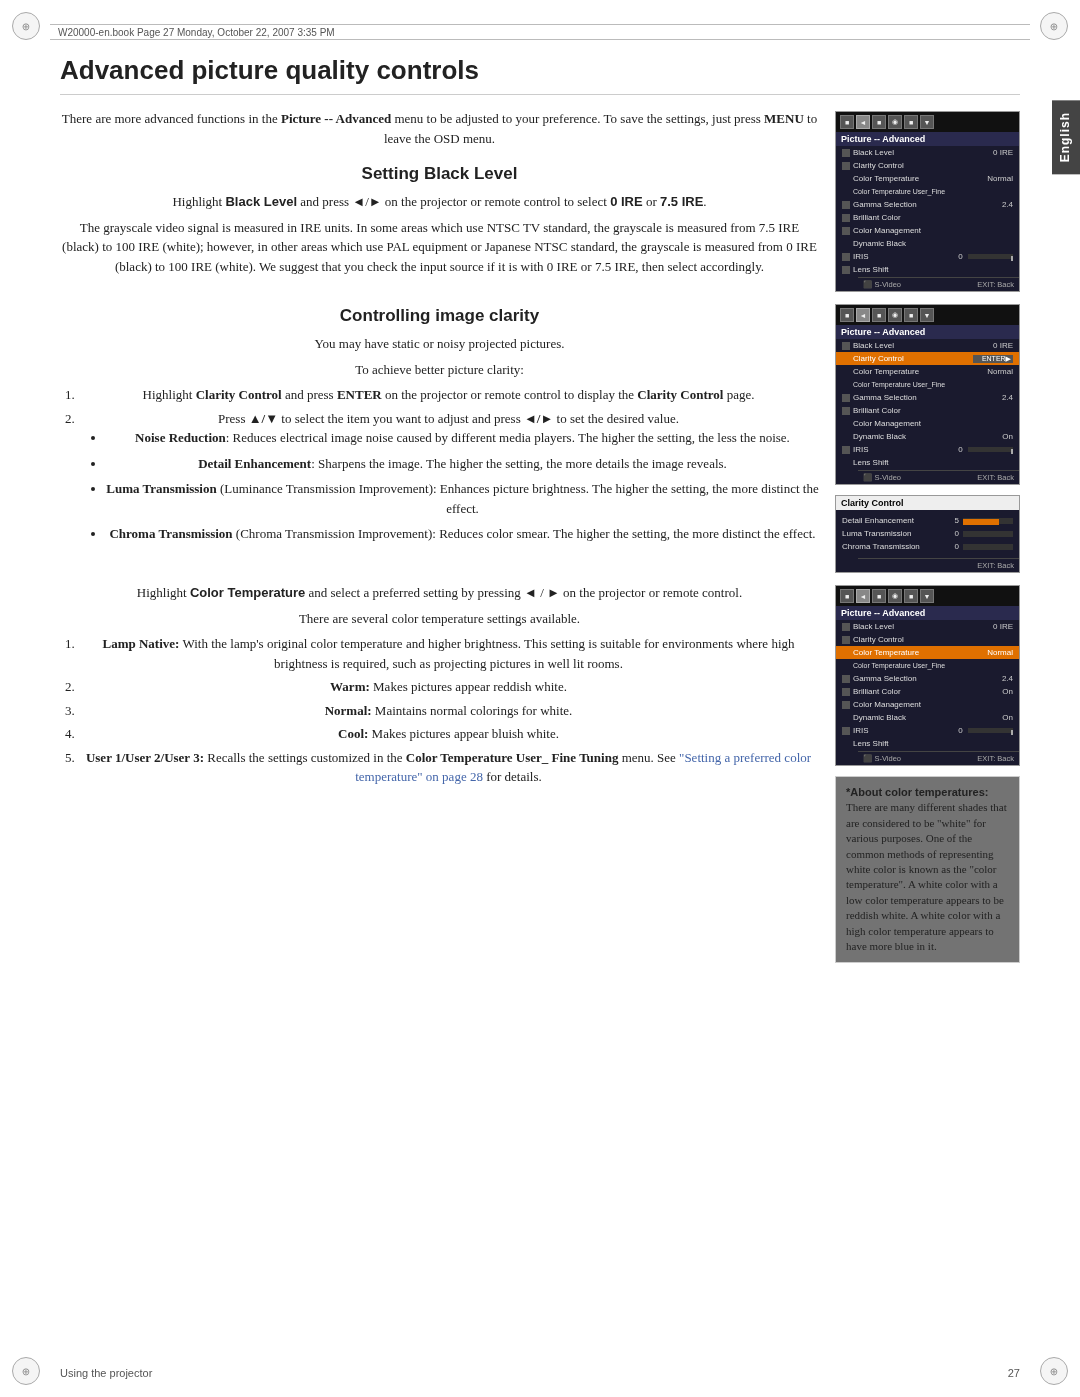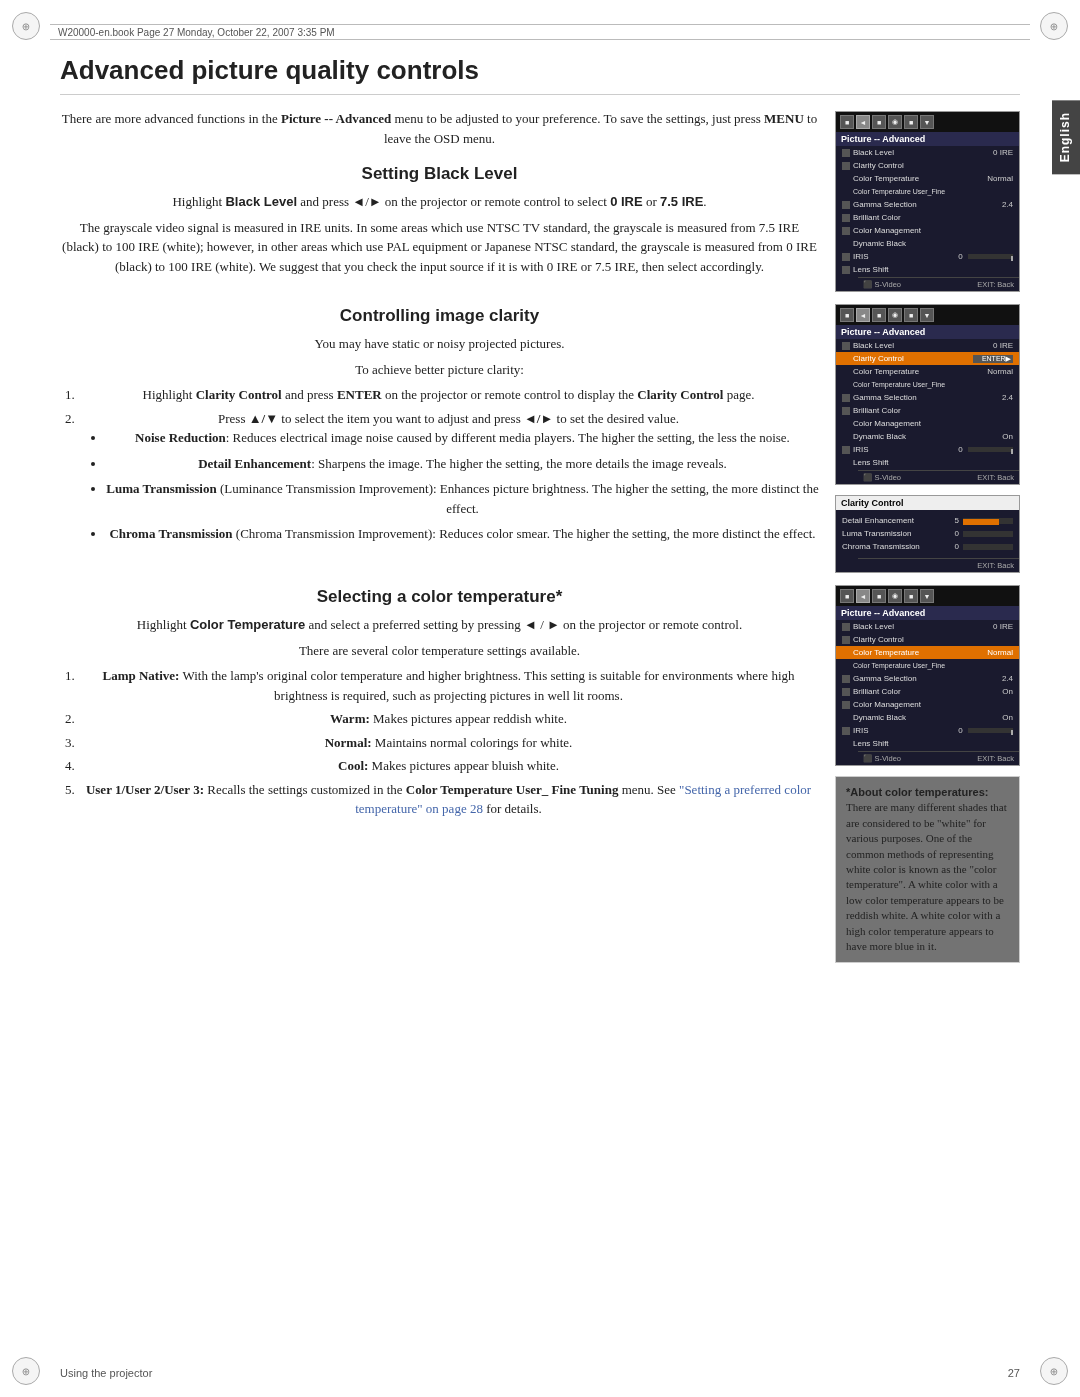--- a/index.html
+++ b/index.html
@@ -529,21 +529,20 @@
         <div class="osd-bottom-row">
           <span></span>
           <span>EXIT: Back</span>
         </div>
       </div>
     </div>
   </div>
 
   <div class="color-temp-section">
     <div class="left-col">
-      <div class="section-title">Selecting a color temperature*</div>
       <p class="body-text">
         Highlight <b>Color Temperature</b> and select a preferred setting by pressing ◄ / ► on the projector or remote control.
       </p>
       <p class="body-text">
         There are several color temperature settings available.
       </p>
       <ol class="numbered-list">
         <li class="num-item">
           <b>Lamp Native:</b> With the lamp's original color temperature and higher brightness. This setting is suitable for environments where high brightness is required, such as projecting pictures in well lit rooms.
         </li>

